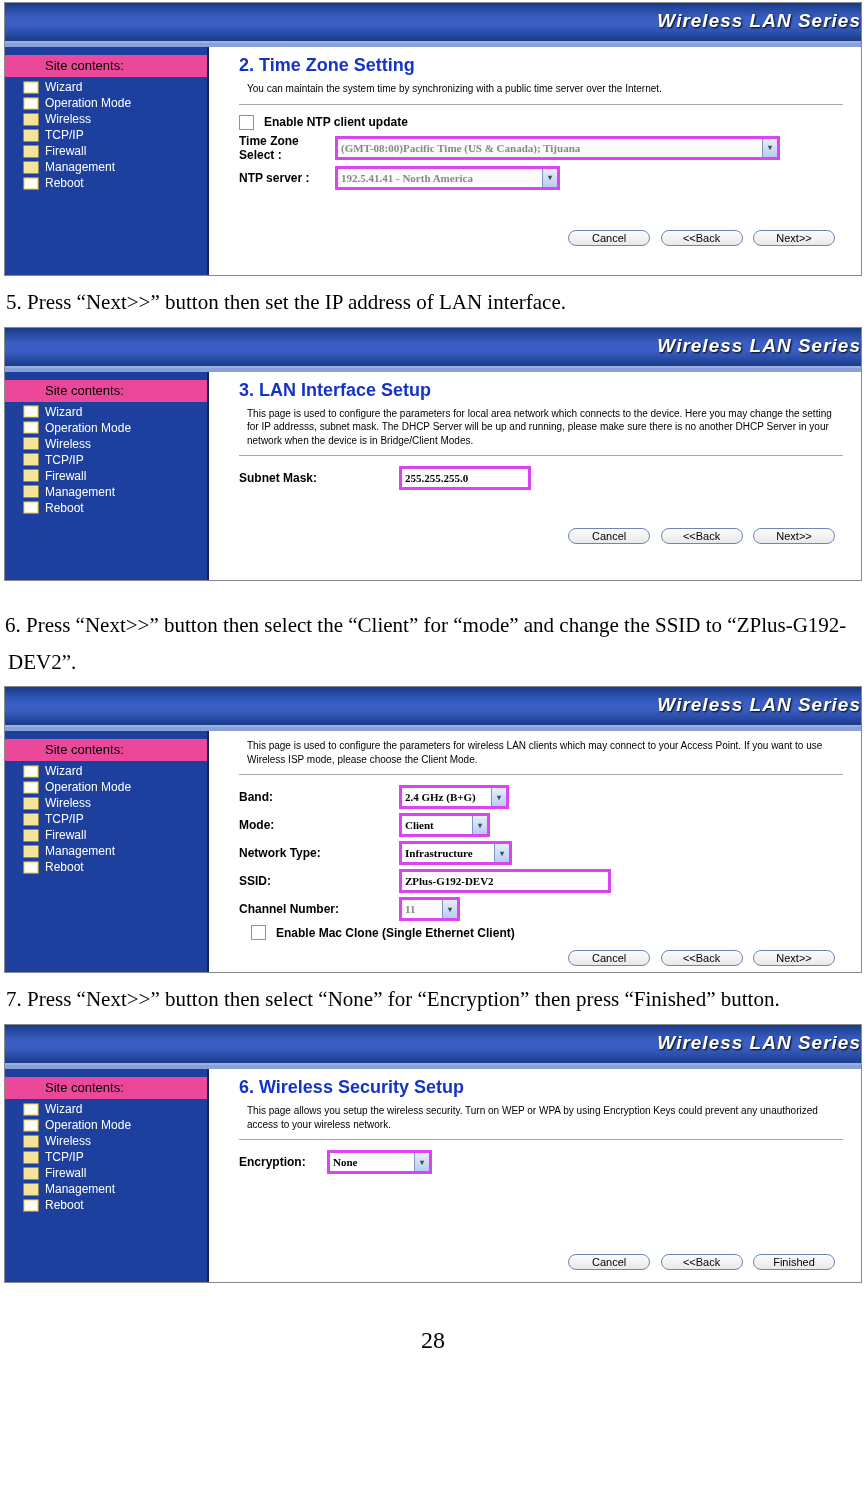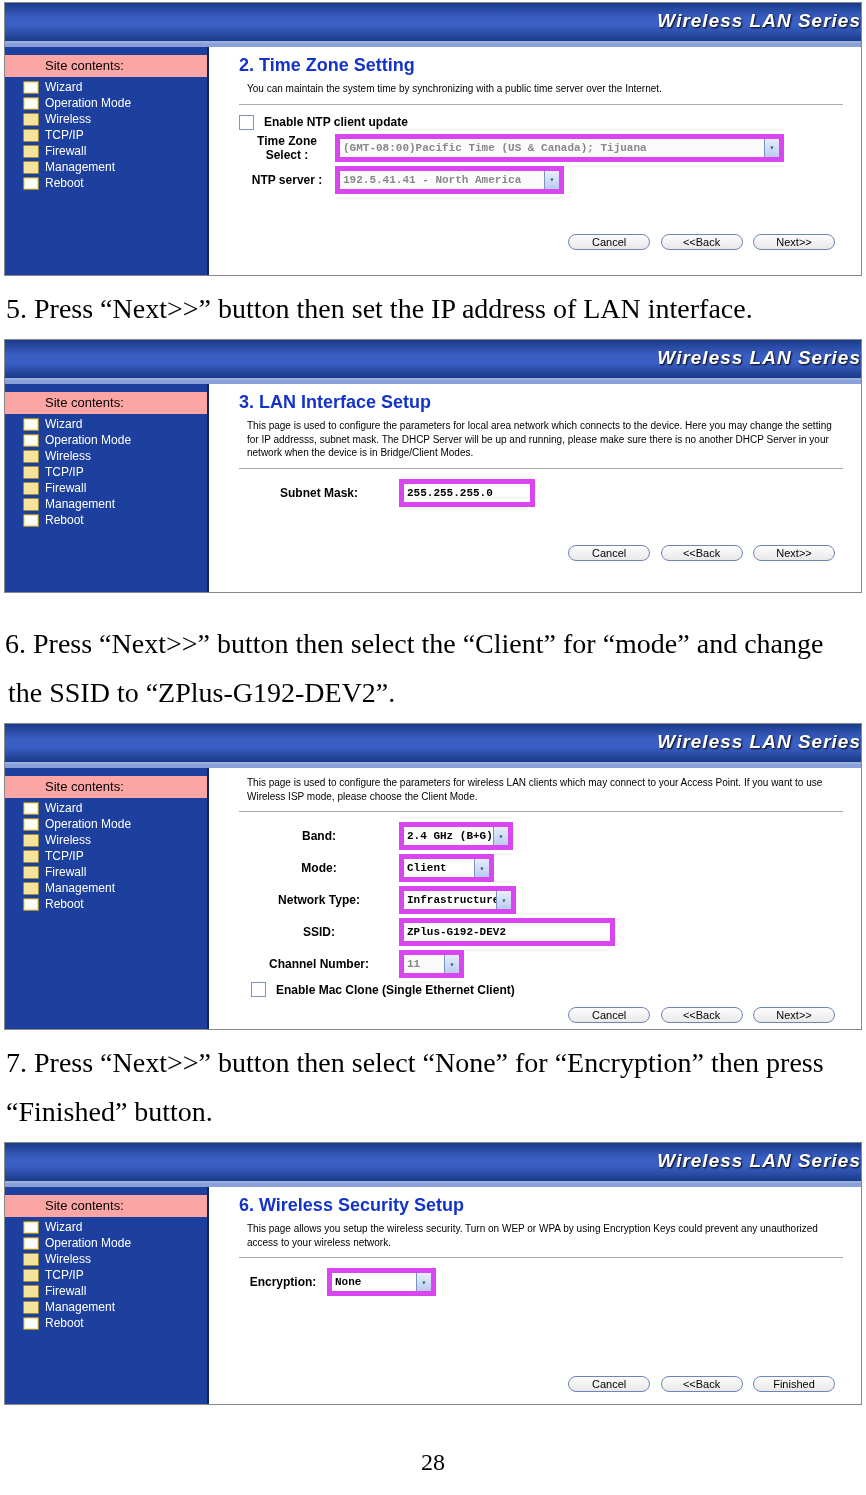--- a/index.html
+++ b/index.html
@@ -38,21 +38,21 @@
   .sidebar {
     width: 202px;
     background: #1d3f9d;
     border-right: 2px solid #0e245c;
     padding-top: 8px;
     color: #fff;
     flex-shrink: 0;
   }
   .site-label {
     color: #000;
-    background: #fca5a5;
+    background: #ec4899;
     font-size: 13px;
     padding: 3px 10px 4px 40px;
     margin-bottom: 2px;
   }
   .tree {
     list-style: none;
     margin: 0;
     padding: 0 0 0 18px;
     font-size: 12px;
   }
@@ -106,29 +106,28 @@
     display: flex;
     align-items: center;
     font-size: 12px;
     font-weight: bold;
     margin: 4px 0;
     color: #000;
   }
   .field-row .lbl {
     width: 160px;
     flex-shrink: 0;
-    text-align: center;
   }
   .sel, .txt {
-    border: 5px solid #d946ef;
+    border: 3px solid #d946ef;
     font-size: 11px;
     padding: 1px 3px;
     height: 16px;
     background: #fff;
-    font-family: Liberation Mono, monospace;
+    font-family: Liberation Serif, serif;
     display: inline-flex;
     align-items: center;
     position: relative;
   }
   .sel.disabled, .txt.disabled {
     color: #888;
     background: #fbfbfb;
   }
   .sel .arrow {
     position: absolute;
@@ -164,21 +163,21 @@
     background: linear-gradient(#fdfdfd,#e8e8e8);
     font-size: 11px;
     padding: 1px 0;
     width: 80px;
     text-align: center;
     margin-left: 6px;
     font-family: Arial, sans-serif;
     color: #000;
   }
   .instr {
-    font-size: 28px;
+    font-size: 21px;
     font-family: "Times New Roman", serif;
     padding: 6px 14px 4px 6px;
     line-height: 1.75;
   }
   .pgnum {
     text-align: center;
     font-size: 24px;
     padding: 42px 0 12px 0;
   }
   .banner-edge {

